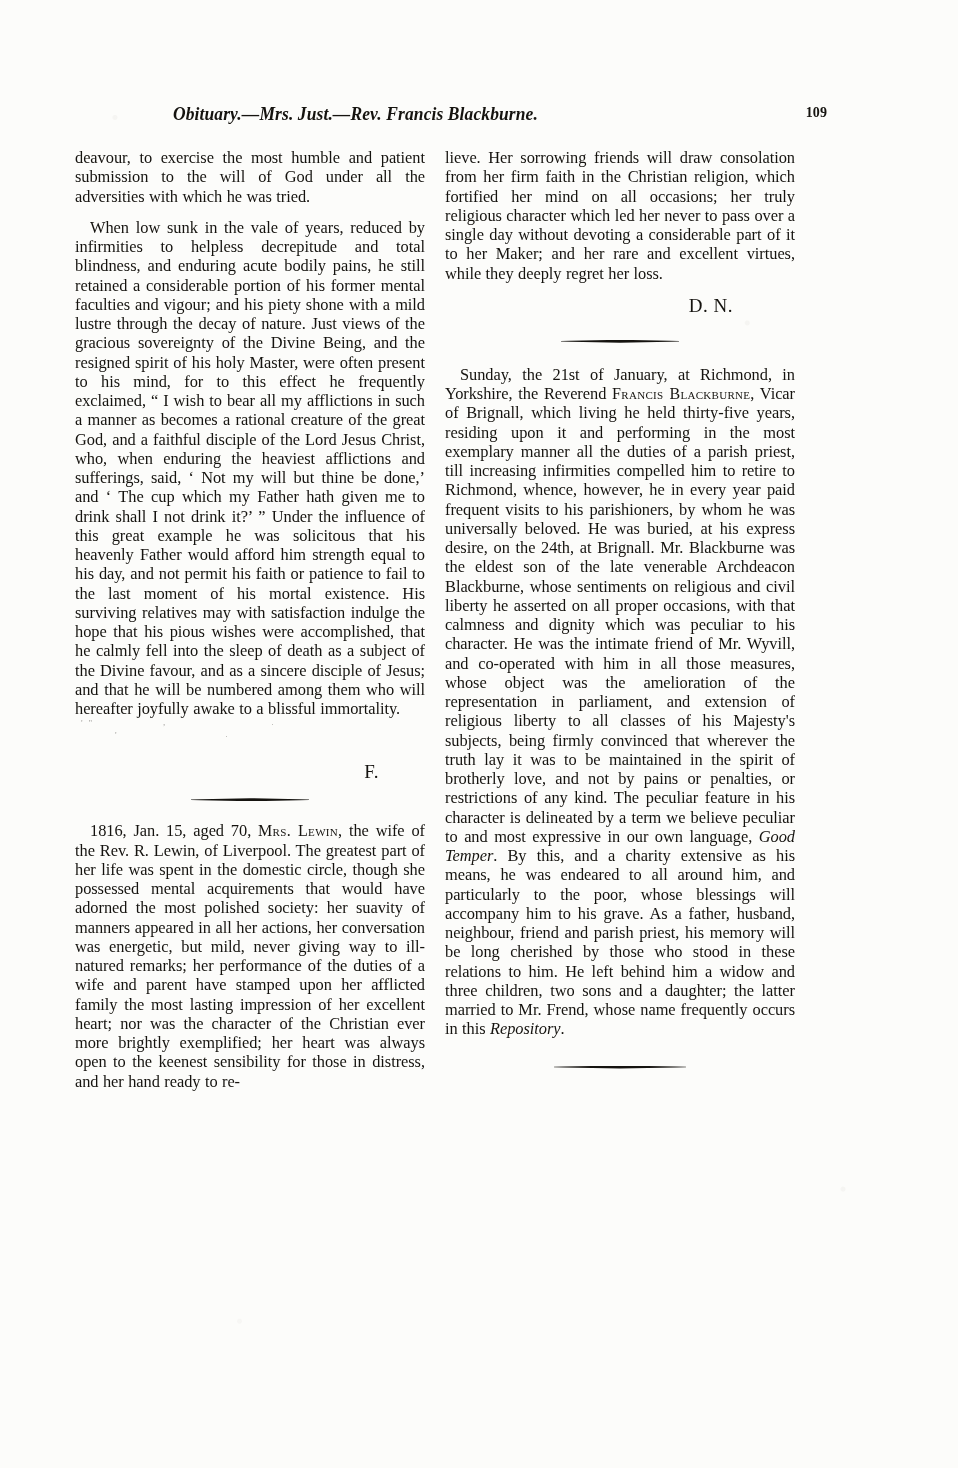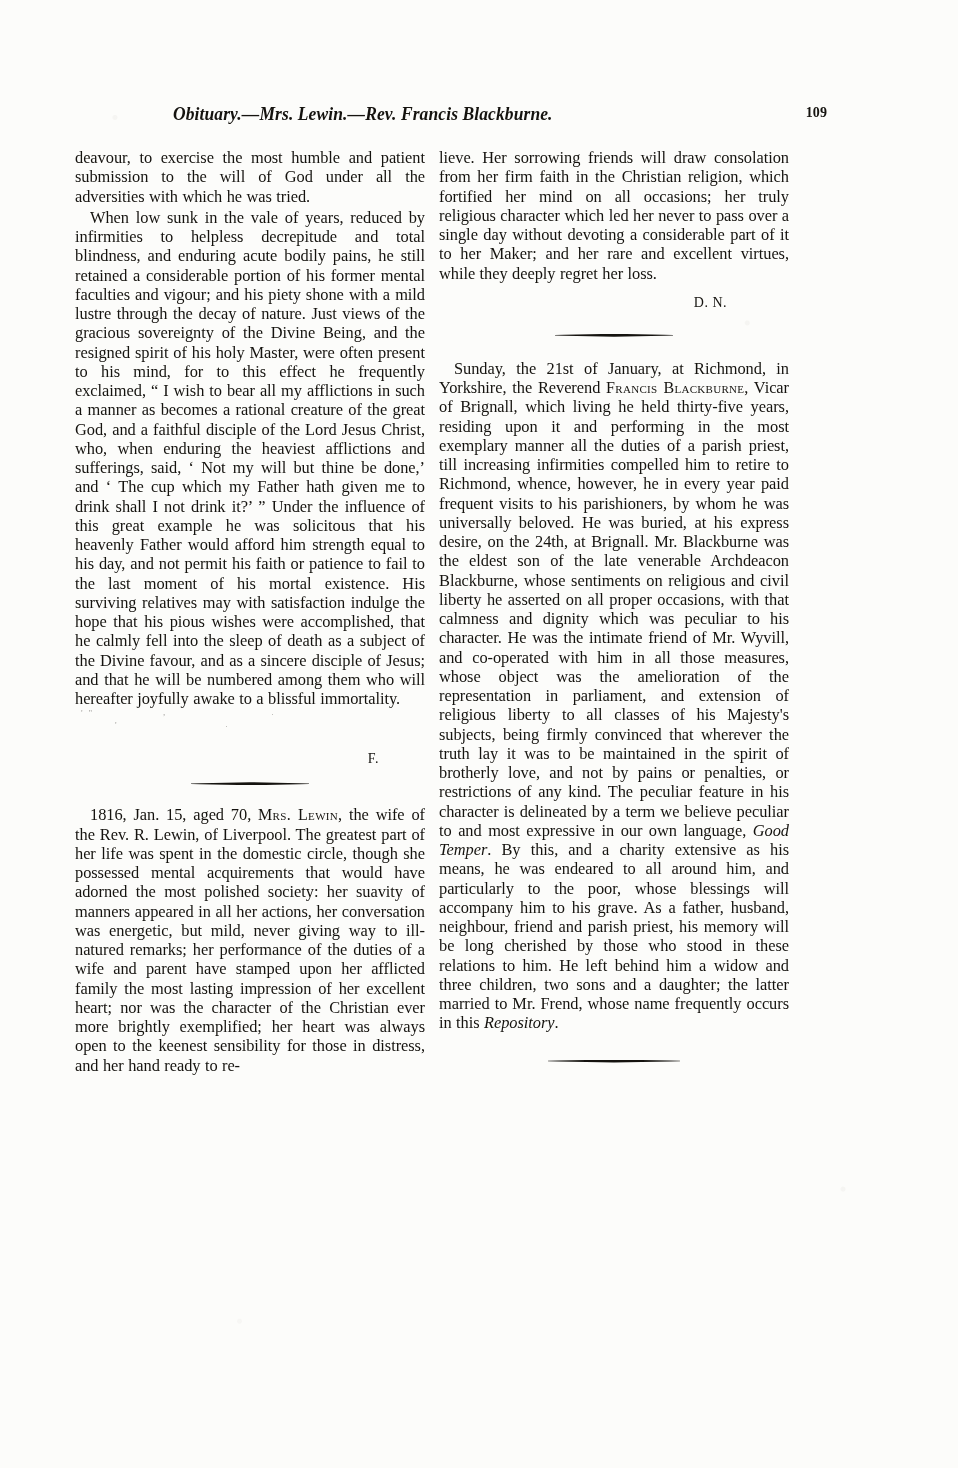--- a/index.html
+++ b/index.html
@@ -43,44 +43,44 @@
   }
   .runhead-folio{
     position:absolute;right:8px;top:1px;
     font-style:normal;
     font-weight:bold;
     font-size:14px;
     font-family:"Liberation Serif",serif;
   }
 
   
-  .cols{display:flex;gap:14px;margin-top:10px;}
+  .cols{display:flex;gap:20px;margin-top:10px;}
   .col{width:350px;}
 
   .para{
     font-size:16.4px;
     line-height:19.25px;
     text-align:justify;
     margin:0;
     letter-spacing:-.05px;
     word-spacing:.4px;
   }
-  .para + .para{margin-top:2px;}
+  .para + .para{margin-top:12px;}
   .indent{text-indent:15px;}
 
   .smallcaps{
     font-variant:small-caps;
     font-size:16px;
     letter-spacing:.3px;
   }
   .ital{font-style:italic;}
 
   .signature{
     text-align:right;
-    font-size:14px;
+    font-size:19px;
     padding-right:46px;
     margin-top:21px;
     letter-spacing:.5px;
   }
   .sig-dn{padding-right:62px;margin-top:12px;}
 
   
   .ornament{
     position:relative;
     height:26px;
@@ -112,21 +112,21 @@
   .s4{left:40px;top:12px;}
   .s5{left:150px;top:13px;}
 </style>
 </head>
 <body>
 
 <div class="page">
   <div class="content">
 
     <div class="runhead">
-      <div class="runhead-title">Obituary.—Mrs. Lewin.—Rev. Francis Blackburne.</div>
+      <div class="runhead-title">Obituary.—Mrs. Just.—Rev. Francis Blackburne.</div>
       <div class="runhead-folio">109</div>
     </div>
 
     <div class="cols">
 
       <div class="col">
 
         <p class="para">deavour, to exercise the most humble and patient submission to the will of God under all the adversities with which he was tried.</p>
 
         <p class="para indent">When low sunk in the vale of years, reduced by infirmities to helpless decrepitude and total blindness, and enduring acute bodily pains, he still retained a considerable portion of his former mental faculties and vigour; and his piety shone with a mild lustre through the decay of nature. Just views of the gracious sovereignty of the Divine Being, and the resigned spirit of his holy Master, were often present to his mind, for to this effect he frequently exclaimed, “ I wish to bear all my afflictions in such a manner as becomes a rational creature of the great God, and a faithful disciple of the Lord Jesus Christ, who, when enduring the heaviest afflictions and sufferings, said, ‘ Not my will but thine be done,’ and ‘ The cup which my Father hath given me to drink shall I not drink it?’ ”   Under the influence of this great example he was solicitous that his heavenly Father would afford him strength equal to his day, and not permit his faith or patience to fail to the last moment of his mortal existence.   His surviving relatives may with satisfaction indulge the hope that his pious wishes were accomplished, that he calmly fell into the sleep of death as a subject of the Divine favour, and as a sincere disciple of Jesus; and that he will be numbered among them who will hereafter joyfully awake to a blissful immortality.</p>

